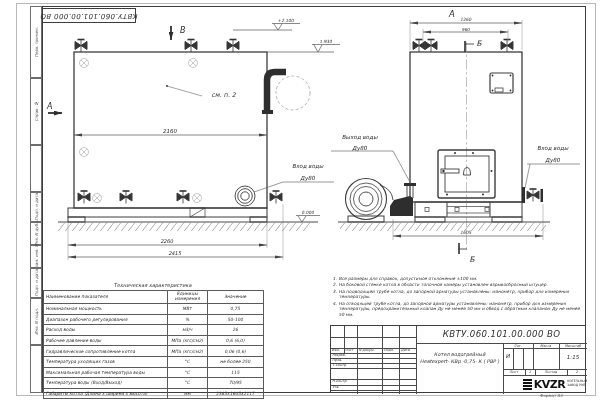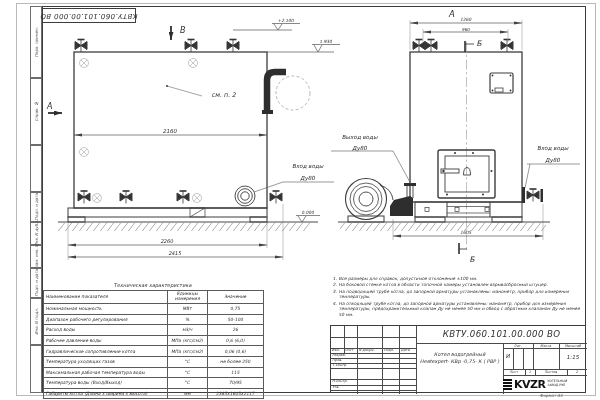--- a/index.html
+++ b/index.html
@@ -29,21 +29,21 @@
   
   .tblock{left:330px;top:325px;width:256px;height:68px;border:1.3px solid #3d3d3d;box-sizing:border-box;background:#fff;}
   .tb-h{position:absolute;background:#4a4a4a;height:1px;}
   .tb-v{position:absolute;background:#4a4a4a;width:1px;}
   .tb-t{position:absolute;font-size:3.4px;font-style:italic;white-space:nowrap;line-height:1;}
   .tb-c{text-align:center;}
   .tb-num{position:absolute;left:85px;top:0;width:171px;height:17px;line-height:17px;text-align:center;
           font-size:8.6px;font-style:italic;letter-spacing:.4px;}
   .tb-name{position:absolute;left:86px;top:18px;width:86px;height:28px;display:flex;flex-direction:column;
            align-items:center;justify-content:center;font-size:4.9px;font-style:italic;text-align:center;line-height:1.5;}
-  .tb-logo{position:absolute;left:172px;top:49px;width:84px;height:18px;display:flex;align-items:center;justify-content:flex-start;gap:2px;}
+  .tb-logo{position:absolute;left:172px;top:49px;width:84px;height:18px;display:flex;align-items:center;justify-content:flex-end;gap:2px;}
   .logo-mark{width:9px;height:11px;background:repeating-linear-gradient(180deg,#111 0 2px,#fff 2px 3px);}
   .logo-word{font-size:11px;font-weight:bold;letter-spacing:-.5px;color:#111;font-style:normal;}
   .logo-sub{display:flex;flex-direction:column;font-size:3px;line-height:1.2;color:#222;}
   .fmt{left:540px;top:393px;font-size:4px;font-style:italic;color:#555;}
 </style>
 </head>
 <body>
 
 <div class="page">
 

